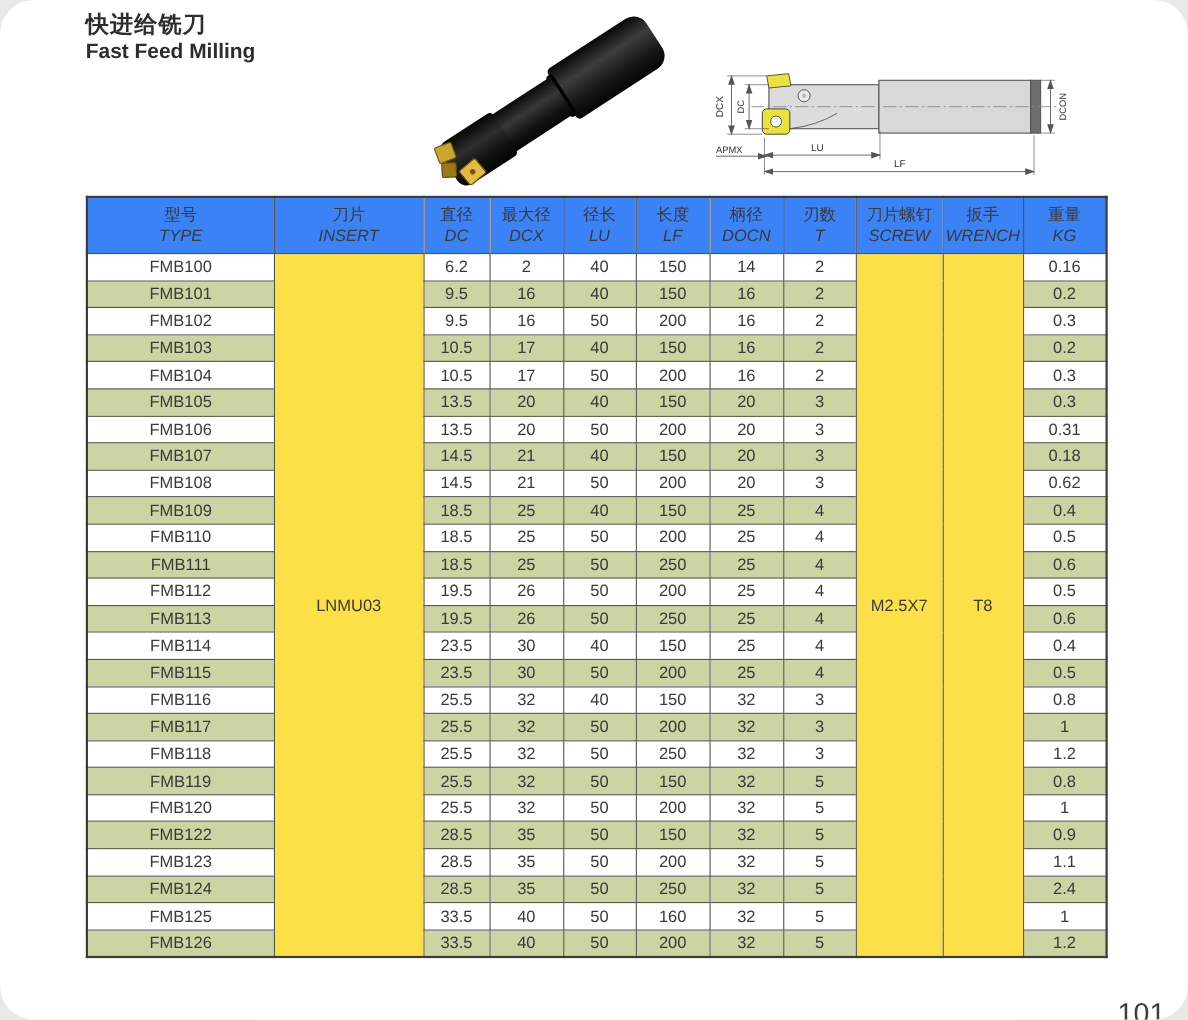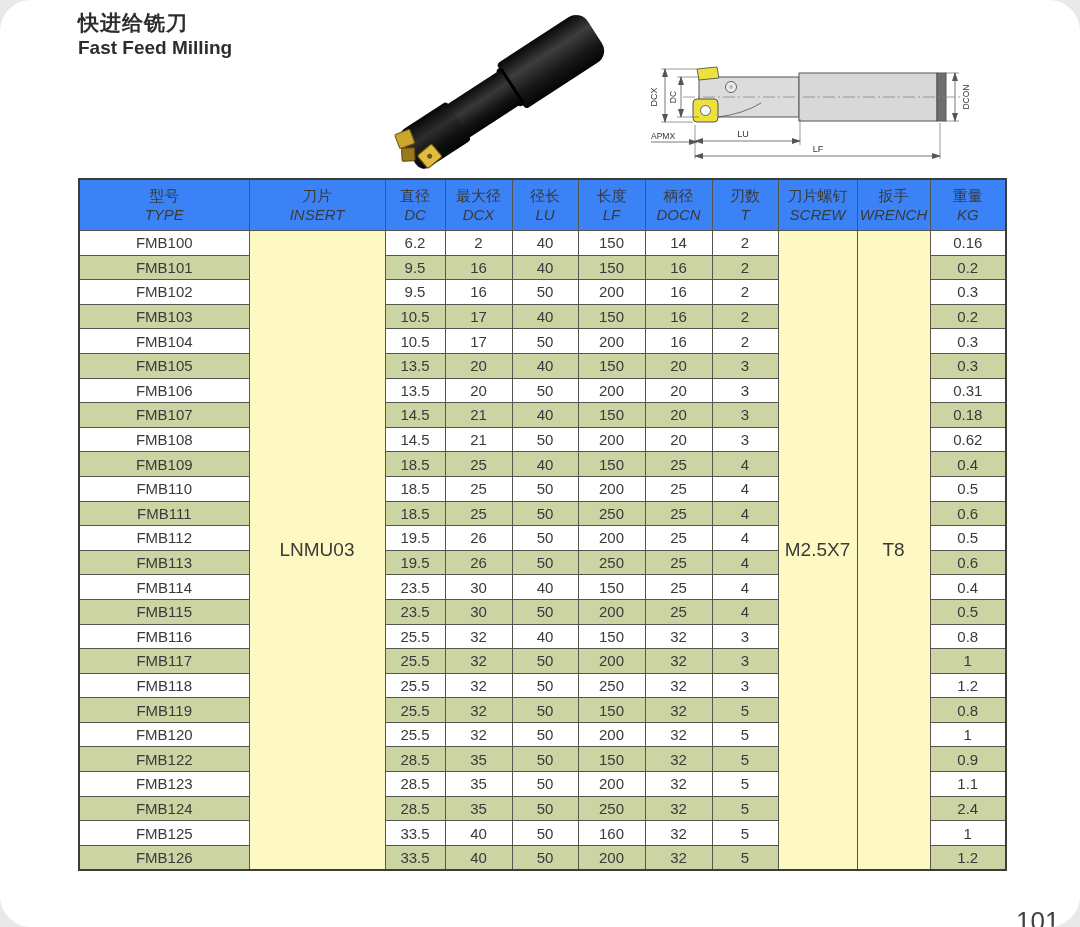--- a/index.html
+++ b/index.html
@@ -48,21 +48,21 @@
   table.spec th,table.spec td{
     border:1px solid #55554e;text-align:center;vertical-align:middle;
     padding:0;overflow:hidden;
   }
   table.spec{border:2px solid #3c3c38;}
   table.spec th{
     background:#3b82f6;font-weight:normal;height:50px;line-height:1.3;font-size:15px;
   }
   table.spec td{height:23.6px;background:#ffffff;}
   table.spec tr.alt td{background:#cbd4a2;}
-  table.spec td.merged{background:#fef9c3;font-size:19px;margin-left:12px;}
+  table.spec td.merged{background:#fde047;font-size:15px;margin-left:12px;}
   .hdr-zh{display:block;}
   .hdr-en{display:block;font-style:italic;}
 
   
   .page-num{position:absolute;left:1016px;top:906px;font-size:26px;color:#3f3f3f;}
 </style>
 </head>
 <body>
 
 <div class="page">

